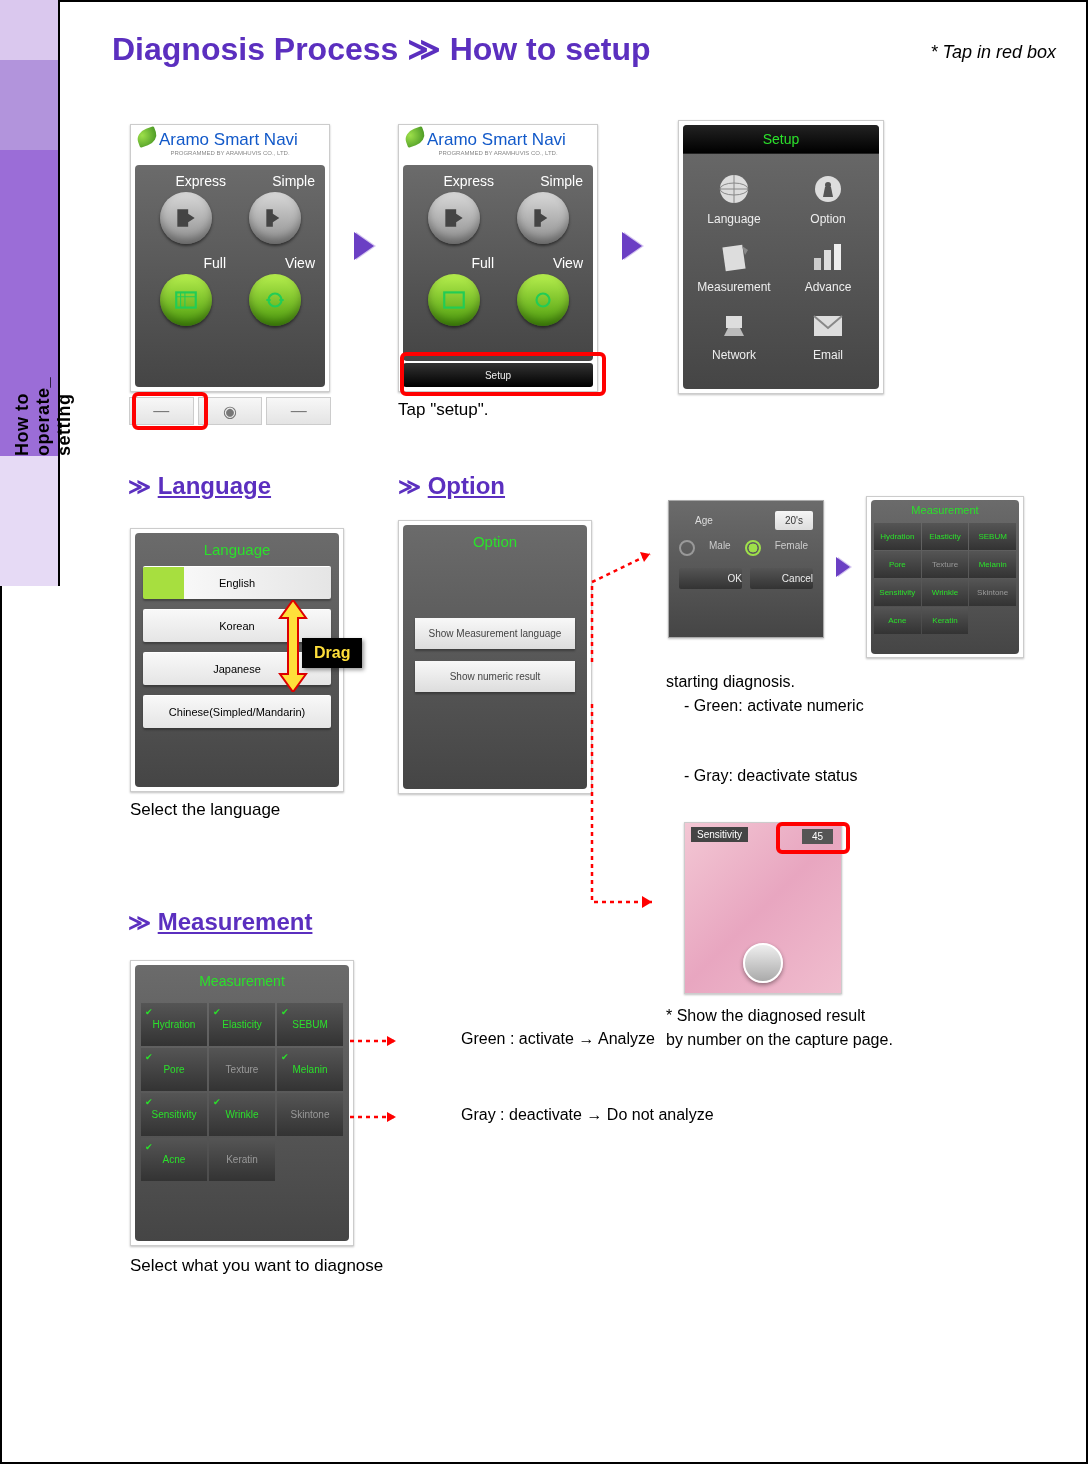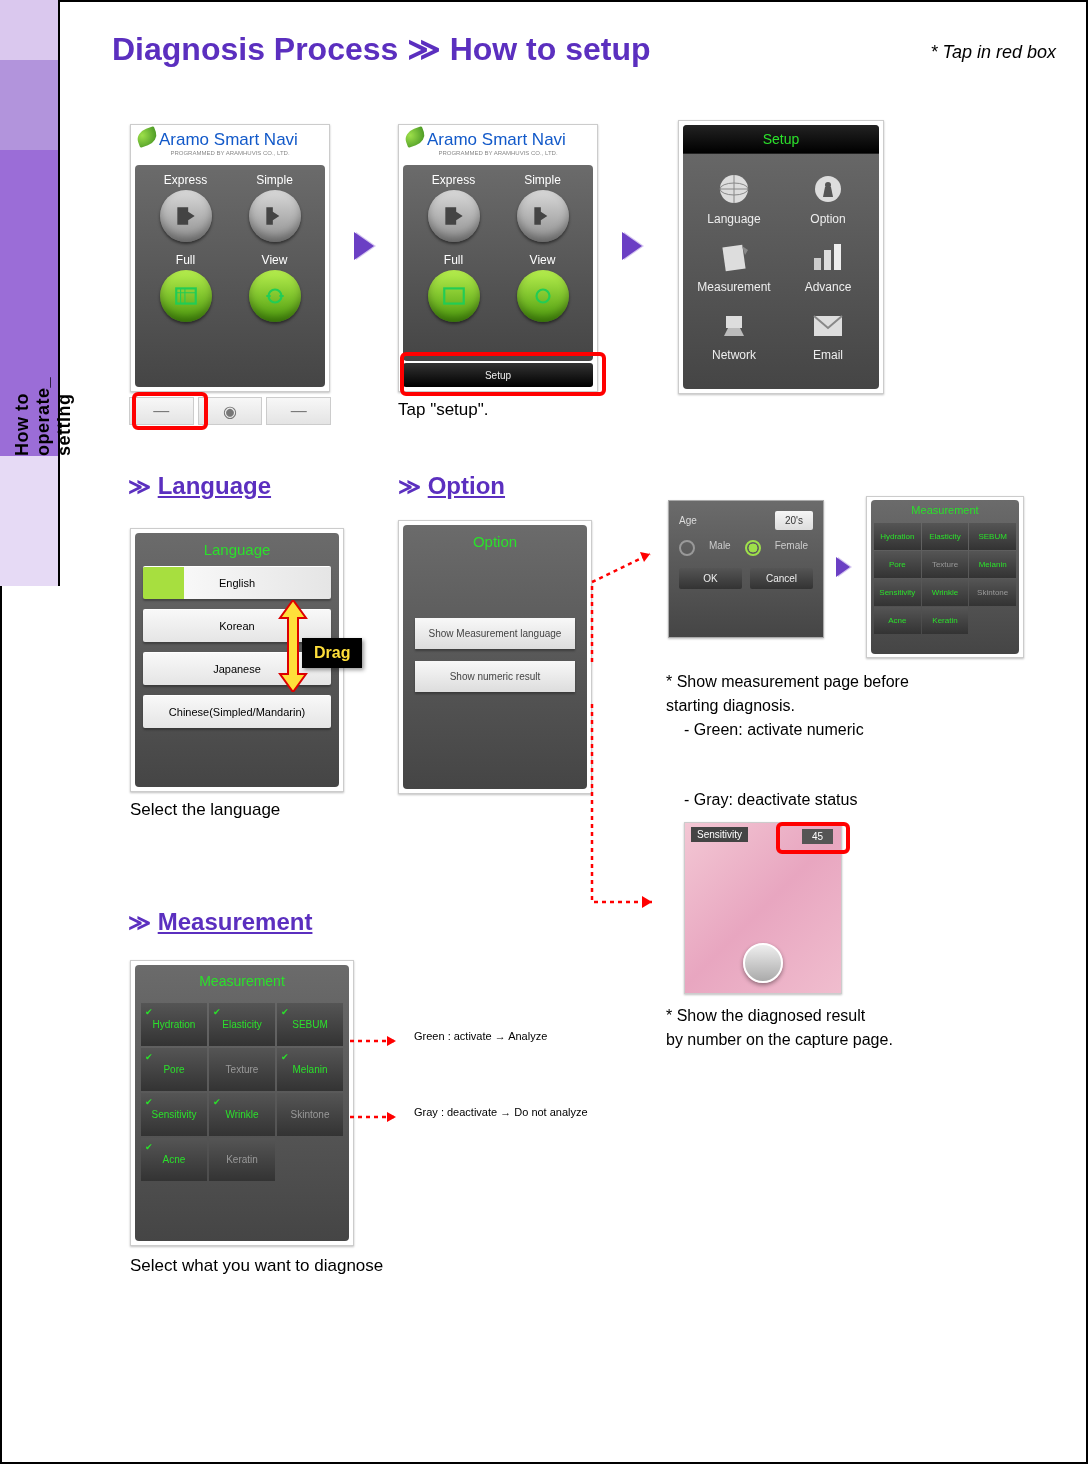--- a/index.html
+++ b/index.html
@@ -18,21 +18,21 @@
 
   
   .device { position:absolute; background:#fff; border:1px solid #ccc; box-shadow:0 1px 2px rgba(0,0,0,0.25); }
   .device .screen { position:absolute; left:4px; right:4px; top:4px; background:linear-gradient(#6b6b6b,#454545); border-radius:4px; }
 
   .navi-logo { color:#1259c9; font-size:17px; font-weight:500; padding:5px 0 0 28px; background:#fff; position:relative;}
   .navi-logo .leaf { position:absolute; left:6px; top:4px; width:20px; height:16px; background:radial-gradient(circle at 30% 30%, #9ee04a, #3a8a1e); border-radius:60% 10% 60% 10%; transform:rotate(-20deg);}
   .navi-sub { font-size:6px; color:#888; text-align:center; padding-bottom:3px; }
 
   .btn-grid { display:grid; grid-template-columns:1fr 1fr; gap:8px; padding:8px 10px;}
-  .big-btn { text-align:center; color:#fff; font-size:12px; }
+  .big-btn { text-align:right; color:#fff; font-size:14px; }
   .big-btn .ring { width:52px; height:52px; margin:3px auto; border-radius:50%; background:linear-gradient(#d9d9d9,#8f8f8f); display:flex; align-items:center; justify-content:center; box-shadow:inset 0 -5px 8px rgba(0,0,0,0.3), 0 2px 3px rgba(0,0,0,0.5);}
   .big-btn .ring.green { background:linear-gradient(#b7ef4e,#4a9a0c); }
   .big-btn .ring svg { width:26px; height:26px; }
 
   .bottom-bar { position:absolute; left:4px; right:4px; bottom:4px; height:24px; background:linear-gradient(#333,#000); border-radius:3px; display:flex; align-items:center; justify-content:center; color:#eee; font-size:10px;}
 
   .hw-bar { position:absolute; left:-2px; right:-2px; bottom:-34px; height:28px; display:flex; gap:4px;}
   .hw-btn { flex:1; background:linear-gradient(#f7f7f7,#e4e4e4); border:1px solid #ccc; display:flex; align-items:center; justify-content:center; color:#777; font-size:16px;}
 
   .red-box { position:absolute; border:4px solid #f00; border-radius:6px; }
@@ -58,43 +58,43 @@
   .lang-item.active { background:linear-gradient(90deg,#a7df3f 0%, #a7df3f 22%, #f8f8f8 22%, #e5e5e5 100%); }
 
   .drag-label { position:absolute; background:#000; color:#ffdf3a; font-weight:bold; padding:6px 12px; font-size:16px; box-shadow:2px 2px 4px rgba(0,0,0,0.4);}
 
   
   .opt-btn { background:linear-gradient(#f8f8f8,#ddd); text-align:center; font-size:10px; padding:10px 4px; margin:0 12px 12px; box-shadow:0 2px 2px rgba(0,0,0,0.3); color:#444;}
 
   
   .age-panel { background:linear-gradient(#6b6b6b,#454545); color:#ccc; font-size:10px; padding:10px;}
   .age-row { display:flex; align-items:center; margin-bottom:10px;}
-  .age-row .lbl { width:40px; color:#ddd;}
+  .age-row .lbl { width:40px; color:#ddd;margin-left:16px;}
   .age-row .val { background:linear-gradient(#f5f5f5,#ddd); color:#333; padding:4px 10px; border-radius:2px; margin-left:auto;}
   .gender-row { display:flex; gap:14px; align-items:flex-start; margin-bottom:12px;}
   .radio { width:12px; height:12px; border-radius:50%; border:2px solid #999; display:inline-block; vertical-align:middle;}
   .radio.on { background:radial-gradient(circle,#9ee04a 50%,transparent 55%); border-color:#9ee04a;}
   .btn-row { display:flex; gap:8px;}
-  .dlg-btn { flex:1; background:linear-gradient(#555,#333); text-align:center; padding:5px 0; border-radius:2px; color:#eee; font-size:10px;}
+  .dlg-btn { flex:1; background:linear-gradient(#555,#333); text-align:right; padding:5px 0; border-radius:2px; color:#eee; font-size:10px;}
 
   
   .meas-grid { display:grid; grid-template-columns:repeat(3,1fr); gap:2px; padding:6px; }
   .meas-cell { background:linear-gradient(#555,#333); color:#2be02b; font-size:10px; text-align:center; padding:16px 2px; position:relative;}
   .meas-cell.dim { color:#999; }
   .meas-cell .tick { position:absolute; left:4px; top:4px; color:#2be02b; font-size:9px;}
 
   
   .photo { background:linear-gradient(135deg,#f3c7d4,#e8a6c0,#f0bdce); position:relative; }
   .photo .tag { position:absolute; left:6px; top:4px; background:#444; color:#fff; font-size:10px; padding:2px 6px;}
   .photo .num { position:absolute; right:8px; top:6px; background:#555; color:#fff; font-size:10px; padding:2px 10px;}
   .photo .cam { position:absolute; left:50%; bottom:10px; transform:translateX(-50%); width:36px; height:36px; border-radius:50%; background:linear-gradient(#eee,#aaa); border:2px solid #fff; box-shadow:0 2px 4px rgba(0,0,0,0.4);}
 
   .note { font-size:16px; line-height:1.5; }
 
-  .legend { position:absolute; font-size:11px; }
+  .legend { position:absolute; font-size:16px;margin-left:47px; }
 
   .yellow-arrow { position:absolute; }
 </style>
 </head>
 <body>
 
 <div class="page">
 
   <div class="side-tabs">
     <div class="side-tab" style="height:60px;"></div>
@@ -306,21 +306,20 @@
           <div class="meas-cell" style="padding: 9px 1px; font-size: 8px;">Sensitivity</div>
           <div class="meas-cell" style="padding: 9px 1px; font-size: 8px;">Wrinkle</div>
           <div class="meas-cell dim" style="padding: 9px 1px; font-size: 8px;">Skintone</div>
           <div class="meas-cell" style="padding: 9px 1px; font-size: 8px;">Acne</div>
           <div class="meas-cell" style="padding: 9px 1px; font-size: 8px;">Keratin</div>
         </div>
     </div>
   </div>
 
   <div class="note" style="position:absolute; left:664px; top:668px; width:400px;">
-    <div><span>* Show measurement page before</span></div>
     <div><span>starting diagnosis.</span></div>
     <div style="padding-left:18px;"><span>- Green: activate numeric</span></div>
     <div style="padding-left:18px;margin-top:46px;"><span>- Gray: deactivate status</span></div>
   </div>
 
   <svg style="position:absolute; left:588px; top:700px; width:80px; height:230px;">
     <path d="M2 2 L2 200 L62 200" fill="none" stroke="#f00" stroke-width="2.5" stroke-dasharray="4 4"></path>
     <path d="M62 200 l-10 -6 l0 12 z" fill="#f00"></path>
   </svg>
 

